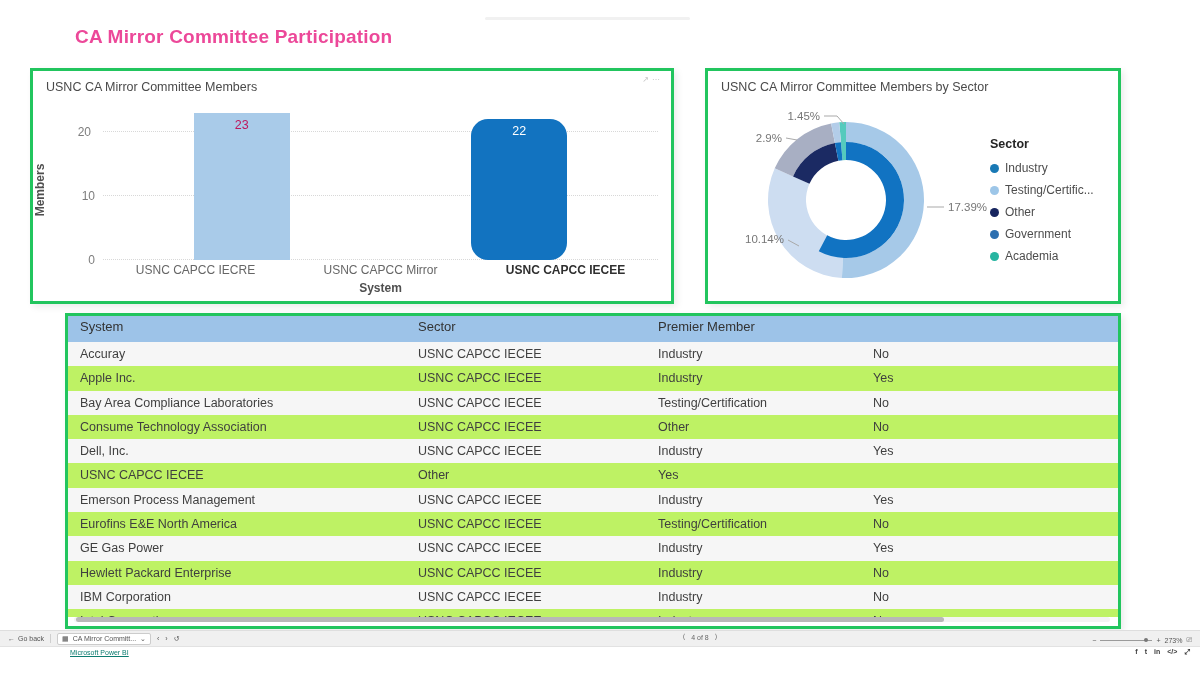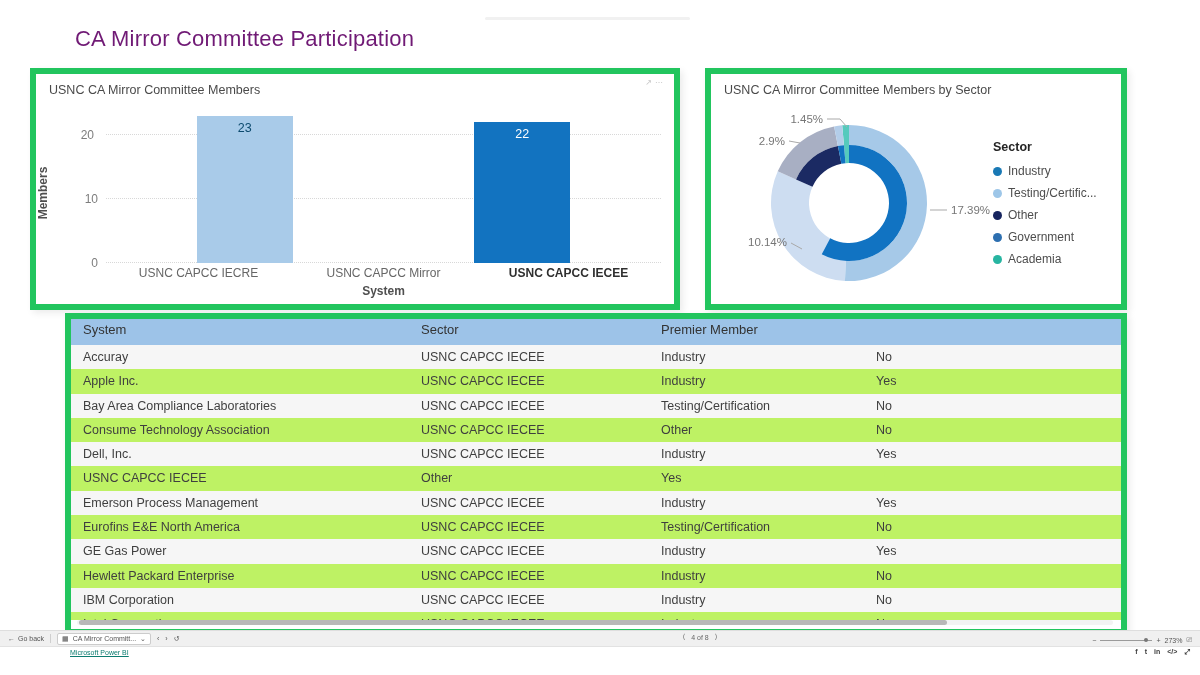--- a/index.html
+++ b/index.html
@@ -3,25 +3,25 @@
 <meta charset="utf-8">
 <style>
   html,body{margin:0;padding:0;}
   body{
     width:1200px;height:675px;position:relative;overflow:hidden;
     background:#ffffff;font-family:"Liberation Sans",sans-serif;
     -webkit-font-smoothing:antialiased;
   }
   .abs{position:absolute;}
   .page-title{
-    left:75px;top:26px;font-size:22px;font-weight:400;color:#701a75;letter-spacing:.2px;
+    left:75px;top:26px;font-size:19px;font-weight:700;color:#ec4899;letter-spacing:.2px;
   }
   .top-strip{left:485px;top:17px;width:205px;height:3px;background:#f1f1f1;border-radius:2px;}
   .panel{
-    position:absolute;background:#fff;border:6px solid #22c55e;
+    position:absolute;background:#fff;border:3px solid #22c55e;
     box-shadow:3px 3px 7px rgba(0,0,0,.08);
   }
   .vis-title{position:absolute;left:13px;top:9px;font-size:12.5px;color:#4a4a4a;}
   .vis-corner{position:absolute;right:8px;top:4px;color:#c6c6c6;font-size:8px;letter-spacing:3px;}
   
   #barPanel{left:30px;top:68px;width:638px;height:230px;}
   .y-axis-label{
     position:absolute;left:-38px;top:112px;width:90px;text-align:center;
     transform:rotate(-90deg);font-size:12px;font-weight:700;color:#4f4f4f;
   }
@@ -97,25 +97,25 @@
   <div class="vis-title">USNC CA Mirror Committee Members</div>
   <div class="vis-corner"><span>↗</span><span>⋯</span></div>
   <div class="y-axis-label">Members</div>
   <div class="plot" id="barPlot">
       <div class="gridline" style="bottom: 0px;"></div>
       <div class="gridline" style="bottom: 64px;"></div>
       <div class="gridline" style="bottom: 128px;"></div>
       <div class="bar-slots">
         <div class="bar-slot">
           <div class="bar" style="height: 147.2px; background: rgb(169, 203, 233);">
-            <div class="bar-value" style="color: #0c4a6e;">23</div>
+            <div class="bar-value" style="color: #be185d;">23</div>
           </div>
         </div>
         <div class="bar-slot">
-          <div class="bar" style="height: 140.8px; background: rgb(18, 115, 192);">
+          <div class="bar" style="height: 140.8px; background: rgb(18, 115, 192); border-radius: 17px;">
             <div class="bar-value" style="color: rgb(255, 255, 255);">22</div>
           </div>
         </div>
       </div>
     </div>
   <div id="tickLabels"></div>
   <div class="x-labels" id="xLabels">
       <div class="x-label">USNC CAPCC IECRE</div>
       <div class="x-label">USNC CAPCC Mirror</div>
       <div class="x-label selected">USNC CAPCC IECEE</div>

